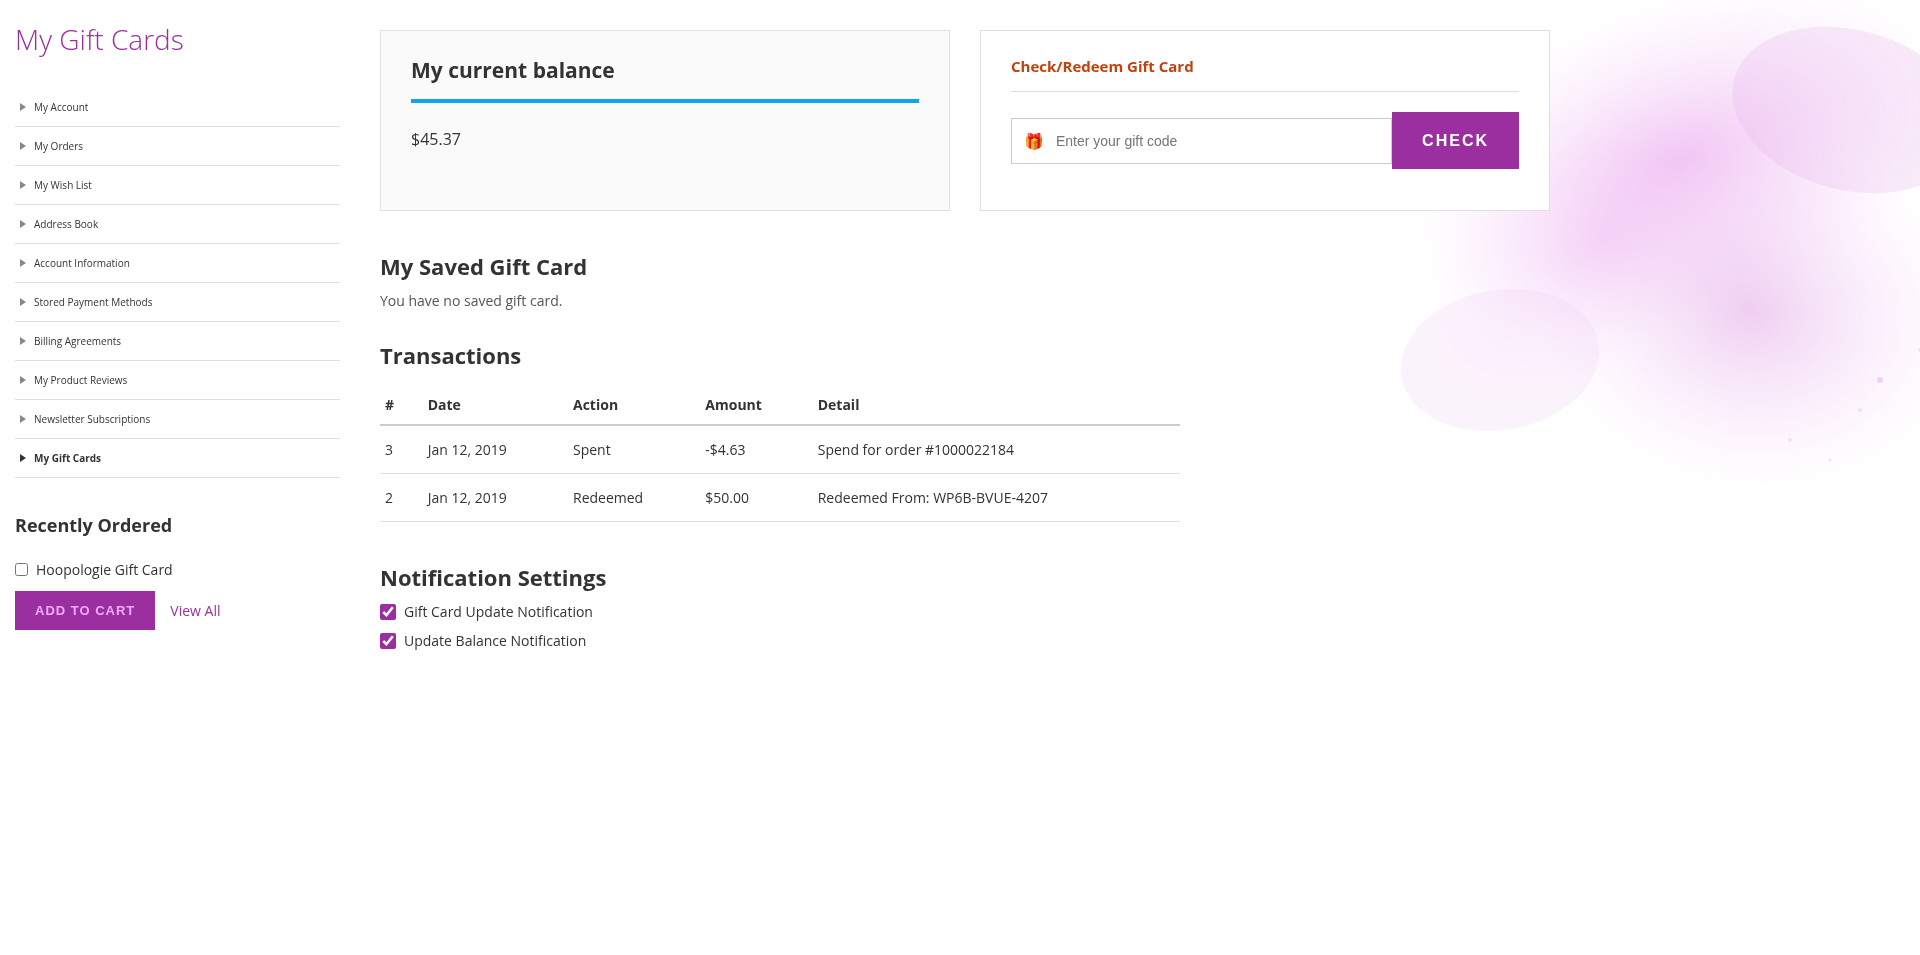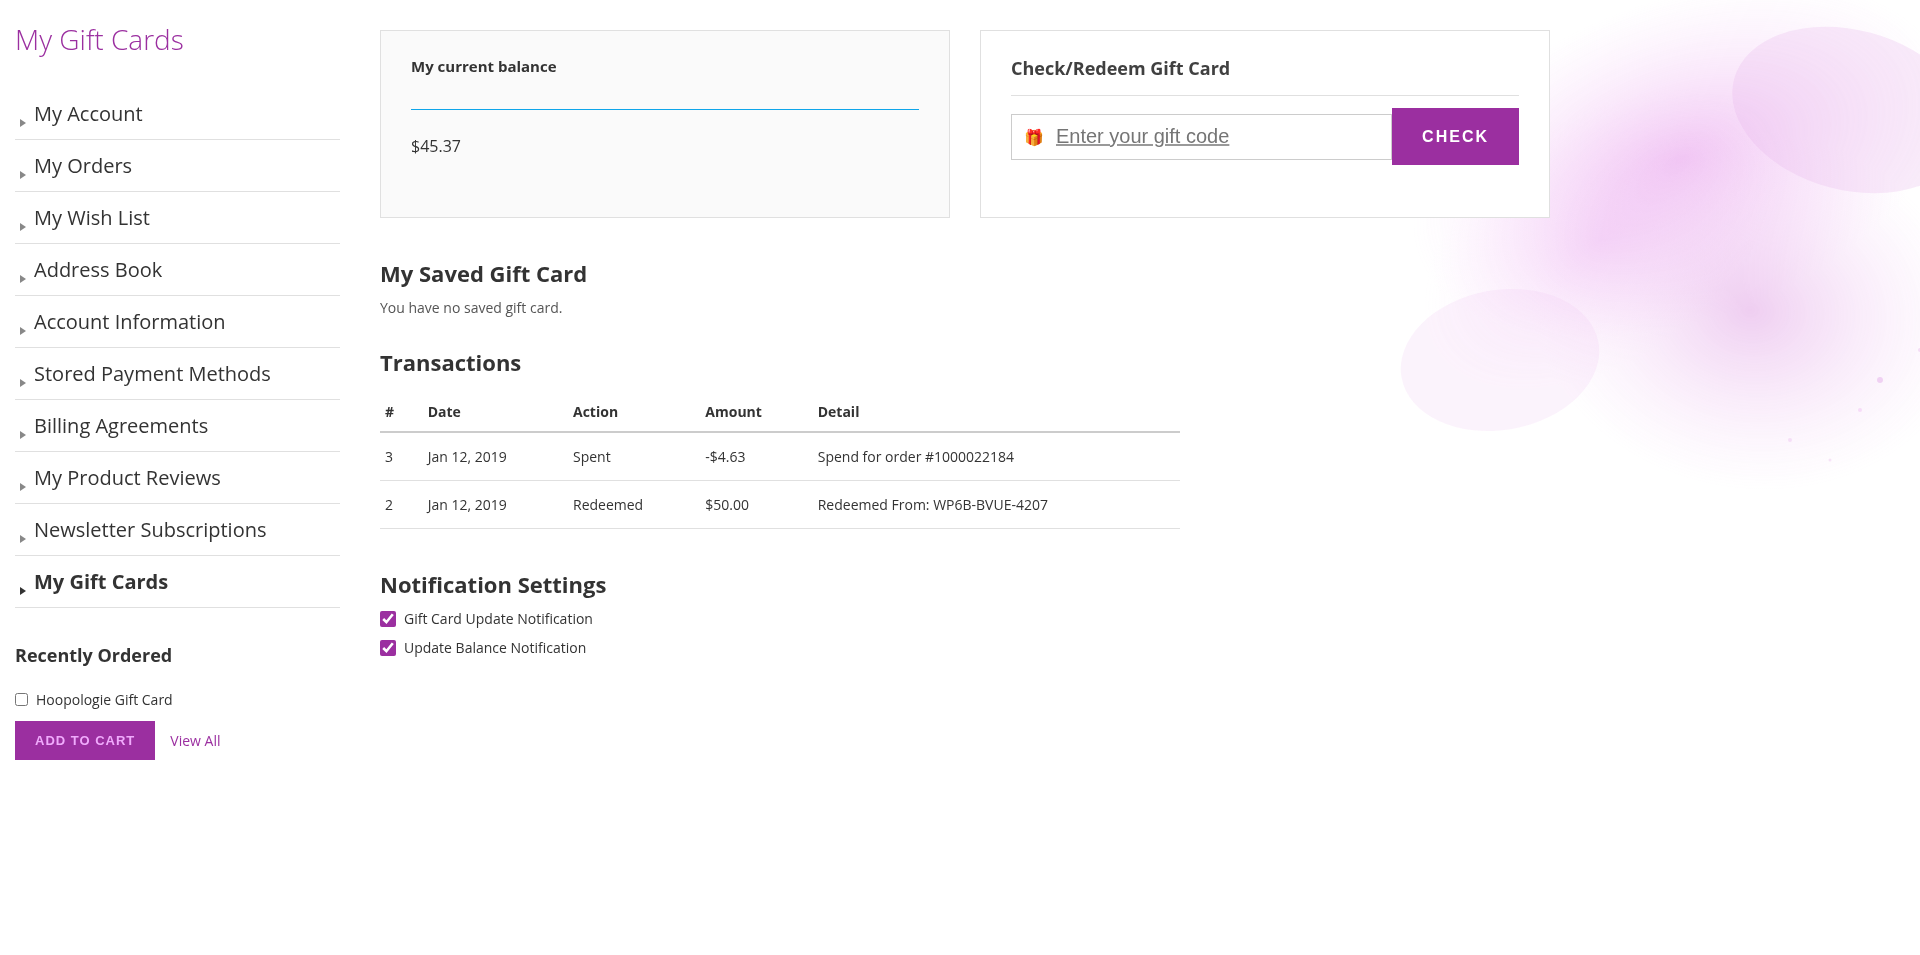--- a/index.html
+++ b/index.html
@@ -32,25 +32,25 @@
       padding-right: 20px;
     }
     .sidebar-nav {
       list-style: none;
     }
     .sidebar-nav li {
       border-bottom: 1px solid #e0e0e0;
     }
     .sidebar-nav li a {
       display: flex;
-      align-items: flex-end;
+      align-items: center;
       padding: 12px 5px;
       text-decoration: none;
       color: #333;
-      font-size: 20px;
+      font-size: 10px;
     }
     .sidebar-nav li.active a {
       font-weight: 700;
       color: #333;
     }
     .sidebar-nav li a .chevron {
       display: inline-block;
       width: 0;
       height: 0;
       border-top: 4px solid transparent;
@@ -136,43 +136,43 @@
       margin-top: 10px;
     }
     .balance-panel {
       flex: 1;
       max-width: 570px;
       border: 1px solid #e0e0e0;
       padding: 25px 30px 60px 30px;
       background: #fafafa;
     }
     .balance-panel-title {
-      font-size: 15px;
+      font-size: 21px;
       font-weight: 700;
       color: #333;
       margin-bottom: 25px;
-      padding-bottom: 33px;
-      border-bottom: 1px solid #0ea5e9;
+      padding-bottom: 15px;
+      border-bottom: 4px solid #0ea5e9;
     }
     .balance-amount {
       font-size: 16px;
       color: #333;
     }
     .redeem-panel {
       flex: 1;
       max-width: 570px;
       border: 1px solid #e0e0e0;
       padding: 25px 30px 30px 30px;
       background: #fff;
     }
     .redeem-panel-title {
-      font-size: 18px;
-      font-weight: 700;
-      color: #404040;
-      margin-bottom: 12px;
+      font-size: 15px;
+      font-weight: 700;
+      color: #c2410c;
+      margin-bottom: 20px;
       padding-bottom: 15px;
       border-bottom: 1px solid #e0e0e0;
     }
     .gift-code-row {
       display: flex;
       align-items: center;
       gap: 0;
     }
     .gift-code-input-wrapper {
       display: flex;
@@ -183,25 +183,24 @@
       background: #fff;
     }
     .gift-icon {
       padding: 0 12px;
       color: #aaa;
       font-size: 16px;
     }
     .gift-code-input {
       border: none;
       outline: none;
-      font-size: 20px;
+      font-size: 14px;
       color: #999;
       flex: 1;
       background: transparent;
-      text-decoration: underline;
     }
     .btn-check {
       background: #9b2fa0;
       color: #fff;
       border: none;
       height: 57px;
       padding: 0 30px;
       font-size: 16px;
       font-weight: 700;
       letter-spacing: 2px;

